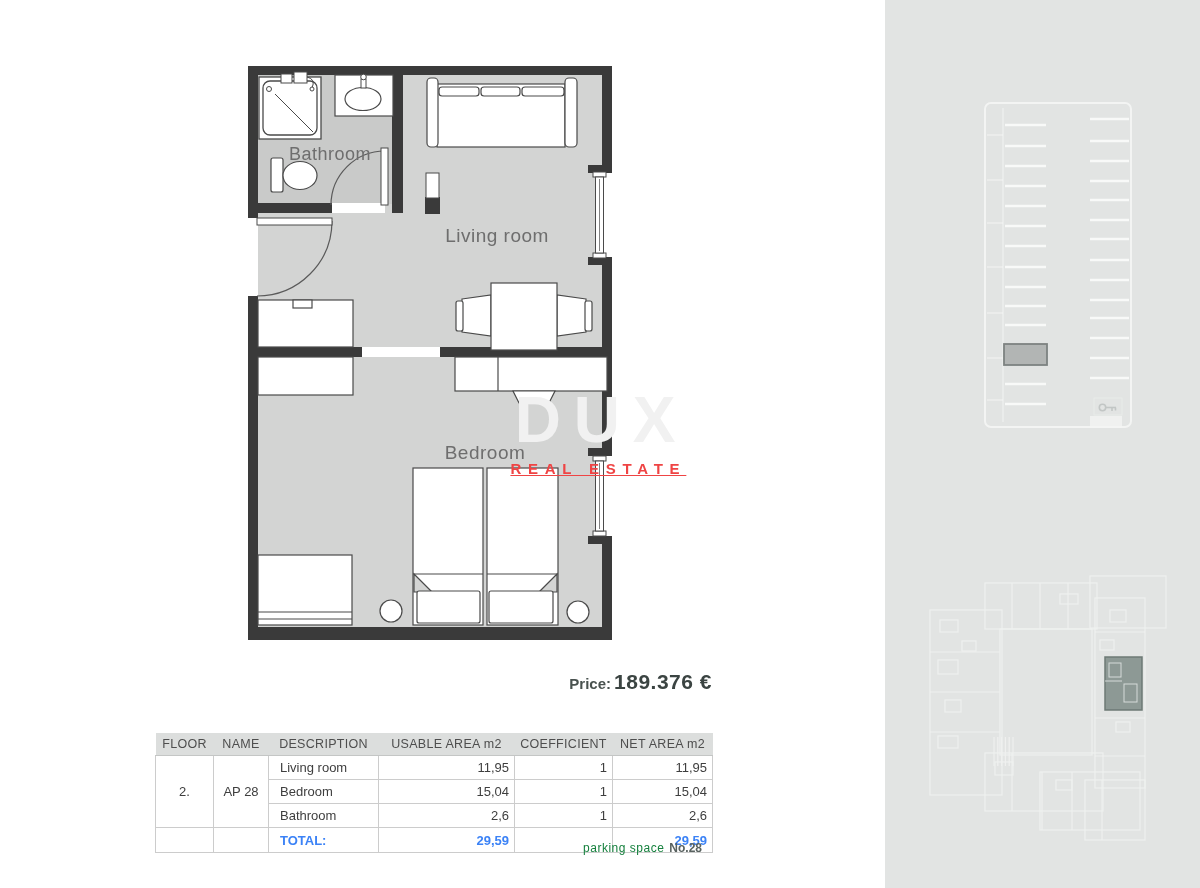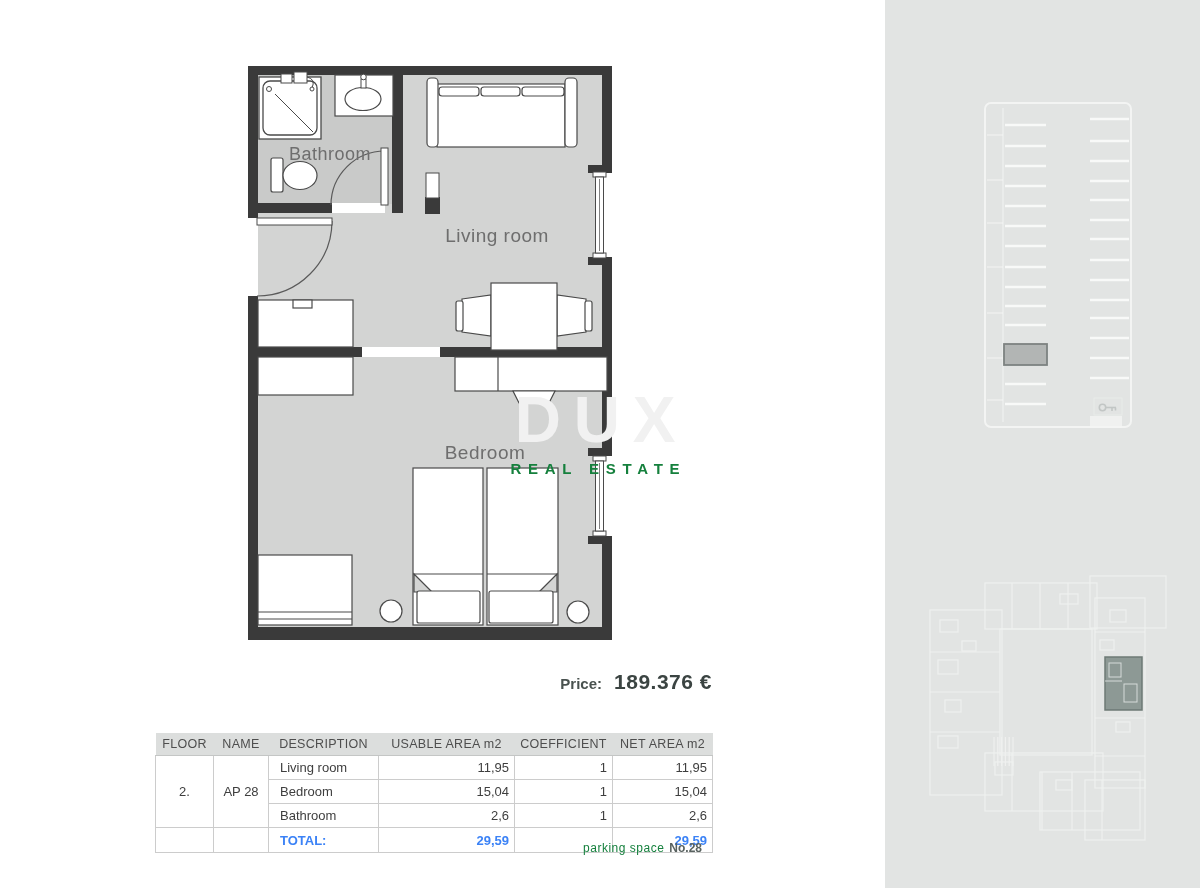--- a/index.html
+++ b/index.html
@@ -9,24 +9,24 @@
   
   .plan-svg{position:absolute;left:240px;top:58px;width:382px;height:592px;}
   .room-label{position:absolute;color:#6e6e6e;letter-spacing:.5px;white-space:nowrap;transform:translate(-50%,-50%);}
   .lbl-bathroom{left:330px;top:154px;font-size:18px;}
   .lbl-living{left:497px;top:236px;font-size:19px;}
   .lbl-bedroom{left:485px;top:453px;font-size:19px;}
 
   
   .watermark{position:absolute;left:595px;top:388px;transform:translateX(-50%);text-align:center;pointer-events:none;}
   .watermark .big{font-size:64px;font-weight:bold;color:#f1f1f1;letter-spacing:.20em;line-height:1;margin-right:-.2em;}
-  .watermark .sub{margin-top:8px;font-size:15px;font-weight:bold;color:#15803d;letter-spacing:.45em;margin-right:-.45em;}
-
-  
-  .price{position:absolute;left:400px;top:670px;width:312px;display:flex;justify-content:flex-end;align-items:baseline;gap:12px;}
+  .watermark .sub{margin-top:8px;font-size:15px;font-weight:bold;color:#ef4444;letter-spacing:.45em;margin-right:-.45em;text-decoration:underline;}
+
+  
+  .price{position:absolute;left:400px;top:670px;width:312px;display:flex;justify-content:flex-end;align-items:baseline;gap:3px;}
   .price .p-lbl{font-size:15px;font-weight:bold;color:#49524f;}
   .price .p-val{font-size:21px;font-weight:bold;color:#3b4442;letter-spacing:.5px;text-align:center;}
 
   
   table.area{position:absolute;left:155px;top:733px;width:557px;border-collapse:collapse;table-layout:fixed;
              font-size:13px;color:#3e3e3e;}
   table.area th{background:#dcdedd;color:#4e4e4e;font-weight:normal;font-size:12.5px;letter-spacing:.3px;
                 height:20px;padding:1px 2px;border:none;border-bottom:1px solid #c4c6c5;white-space:nowrap;overflow:hidden;}
   table.area td{border:1px solid #cccccc;height:21px;padding:1px 5px;background:#fff;white-space:nowrap;overflow:hidden;}
   table.area td.l{text-align:left;padding-left:11px;}

